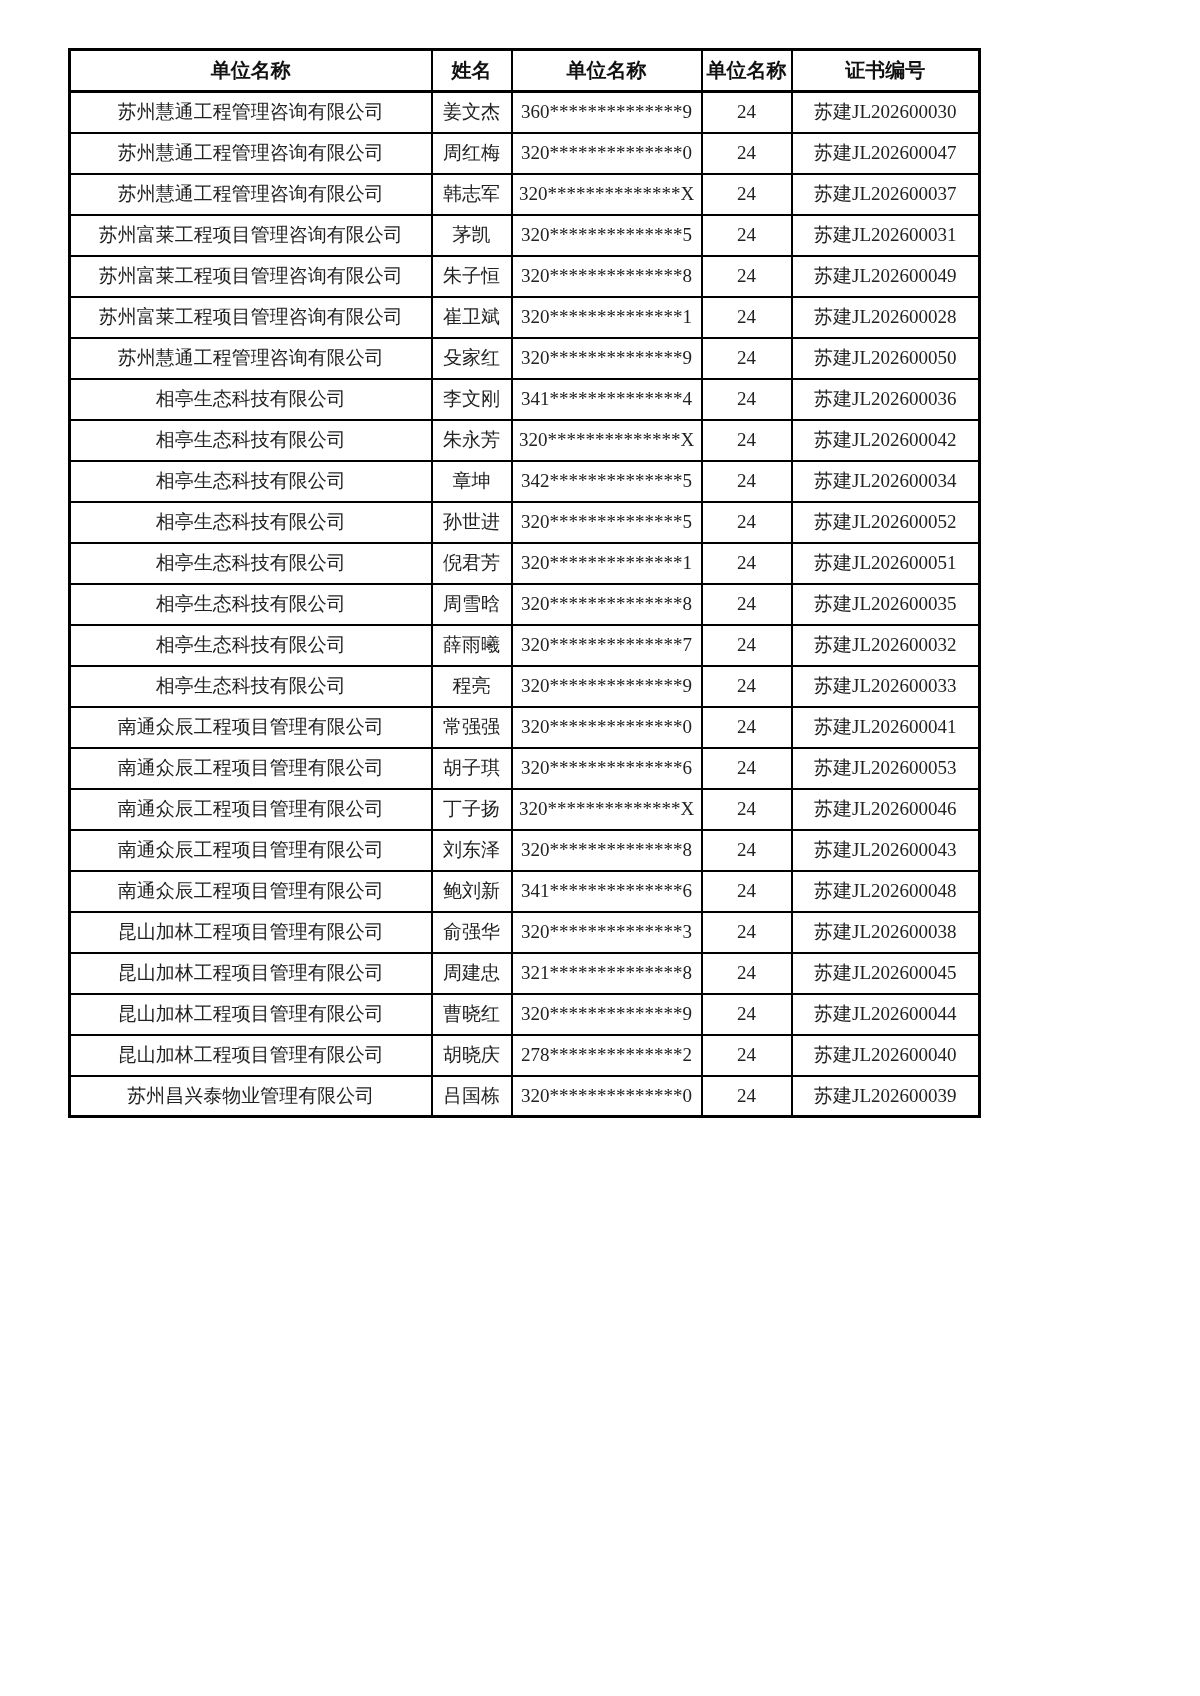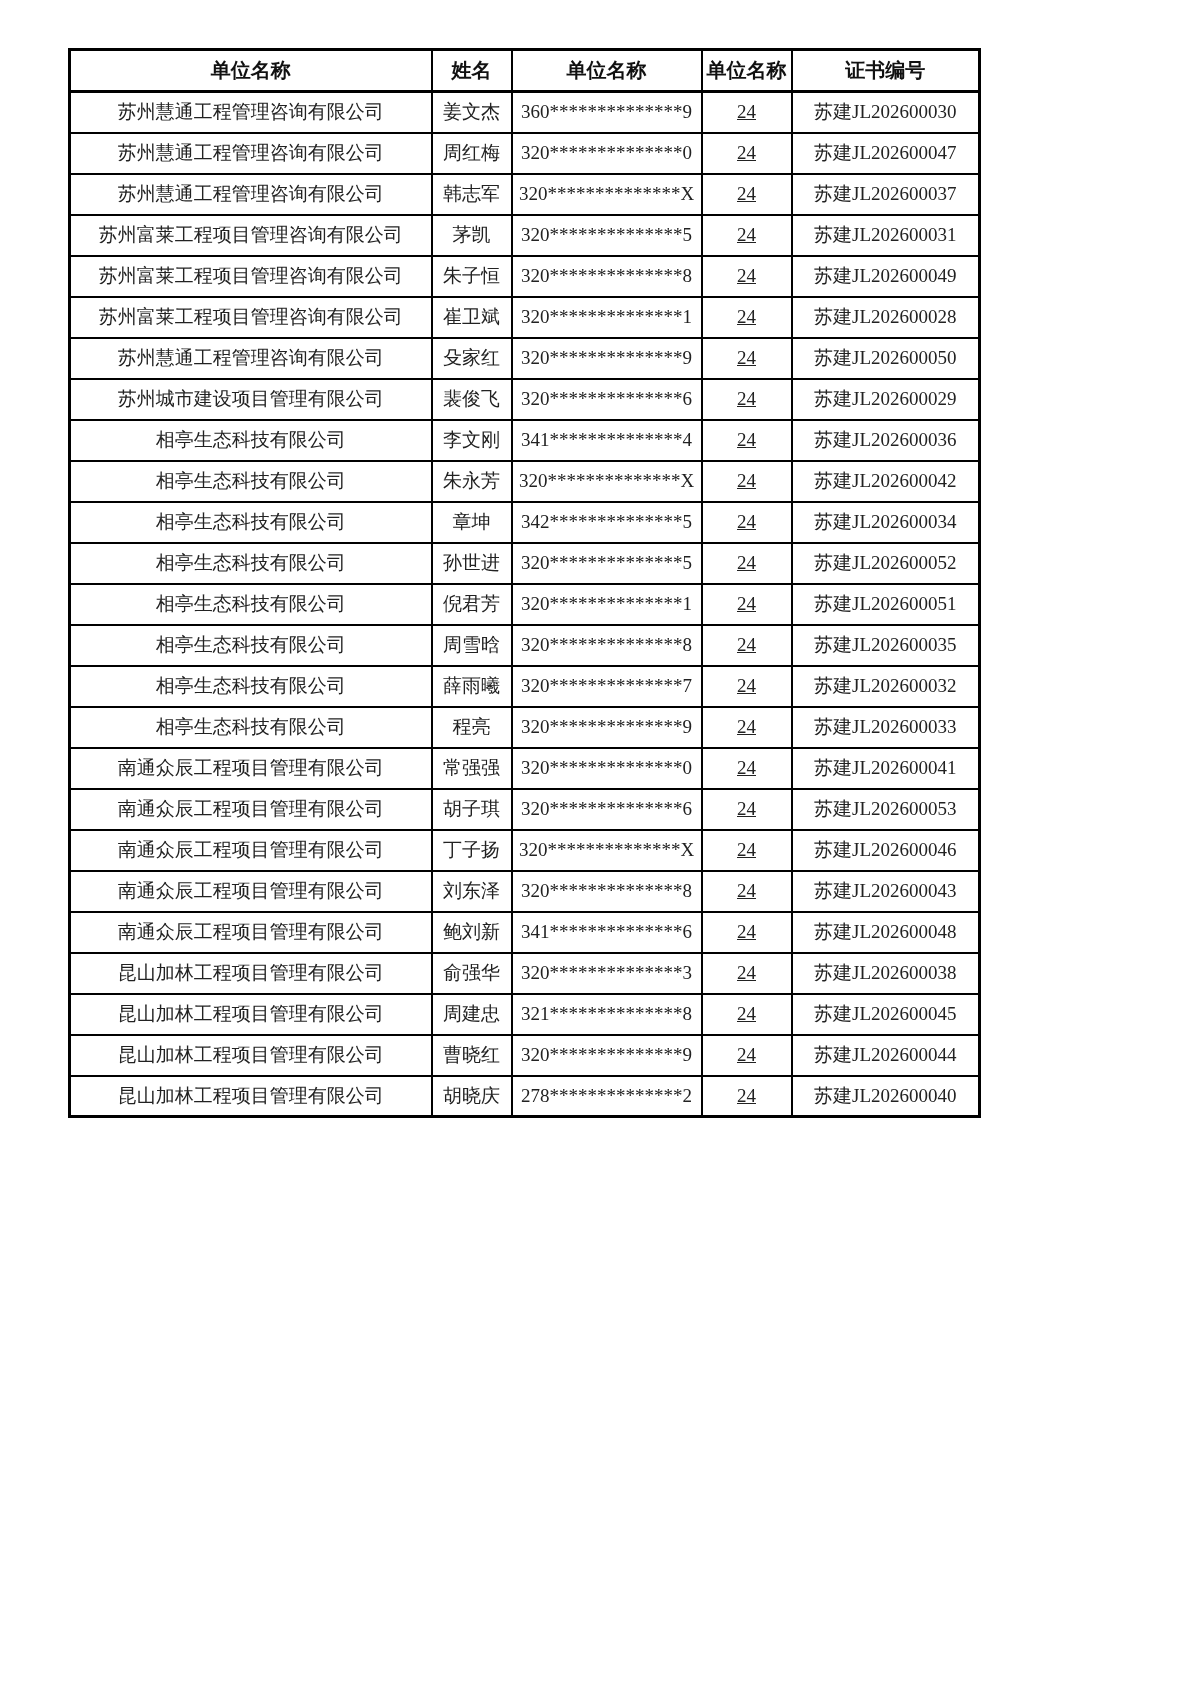--- a/index.html
+++ b/index.html
@@ -48,21 +48,21 @@
     height: 41px;
     font-size: 19px;
     text-align: center;
     vertical-align: middle;
     color: #222;
     background: #ffffff;
     overflow: hidden;
     white-space: nowrap;
   }
   td.cell-id { font-size: 19px; letter-spacing: 0px; font-family: Liberation Serif, serif; }
-  td.cell-hours { font-size: 19px; text-decoration: underline; }
+  td.cell-hours { font-size: 19px; }
   td.cell-cert { font-size: 19px; font-family: Liberation Serif, serif; }
 </style>
 </head>
 <body>
 
 <div class="page">
   <table class="cert-table">
     <colgroup>
       <col class="c-company">
       <col class="c-name">
@@ -123,27 +123,20 @@
           <td class="cell-cert">苏建JL202600028</td>
         </tr>
         <tr>
           <td class="cell-company">苏州慧通工程管理咨询有限公司</td>
           <td class="cell-name">殳家红</td>
           <td class="cell-id">320**************9</td>
           <td class="cell-hours">24</td>
           <td class="cell-cert">苏建JL202600050</td>
         </tr>
         <tr>
-          <td class="cell-company">苏州城市建设项目管理有限公司</td>
-          <td class="cell-name">裴俊飞</td>
-          <td class="cell-id">320**************6</td>
-          <td class="cell-hours">24</td>
-          <td class="cell-cert">苏建JL202600029</td>
-        </tr>
-        <tr>
           <td class="cell-company">相亭生态科技有限公司</td>
           <td class="cell-name">李文刚</td>
           <td class="cell-id">341**************4</td>
           <td class="cell-hours">24</td>
           <td class="cell-cert">苏建JL202600036</td>
         </tr>
         <tr>
           <td class="cell-company">相亭生态科技有限公司</td>
           <td class="cell-name">朱永芳</td>
           <td class="cell-id">320**************X</td>
@@ -247,16 +240,23 @@
           <td class="cell-id">320**************9</td>
           <td class="cell-hours">24</td>
           <td class="cell-cert">苏建JL202600044</td>
         </tr>
         <tr>
           <td class="cell-company">昆山加林工程项目管理有限公司</td>
           <td class="cell-name">胡晓庆</td>
           <td class="cell-id">278**************2</td>
           <td class="cell-hours">24</td>
           <td class="cell-cert">苏建JL202600040</td>
+        </tr>
+        <tr>
+          <td class="cell-company">苏州昌兴泰物业管理有限公司</td>
+          <td class="cell-name">吕国栋</td>
+          <td class="cell-id">320**************0</td>
+          <td class="cell-hours">24</td>
+          <td class="cell-cert">苏建JL202600039</td>
         </tr>
       </tbody>
   </table>
 </div>
 
 </body></html>

